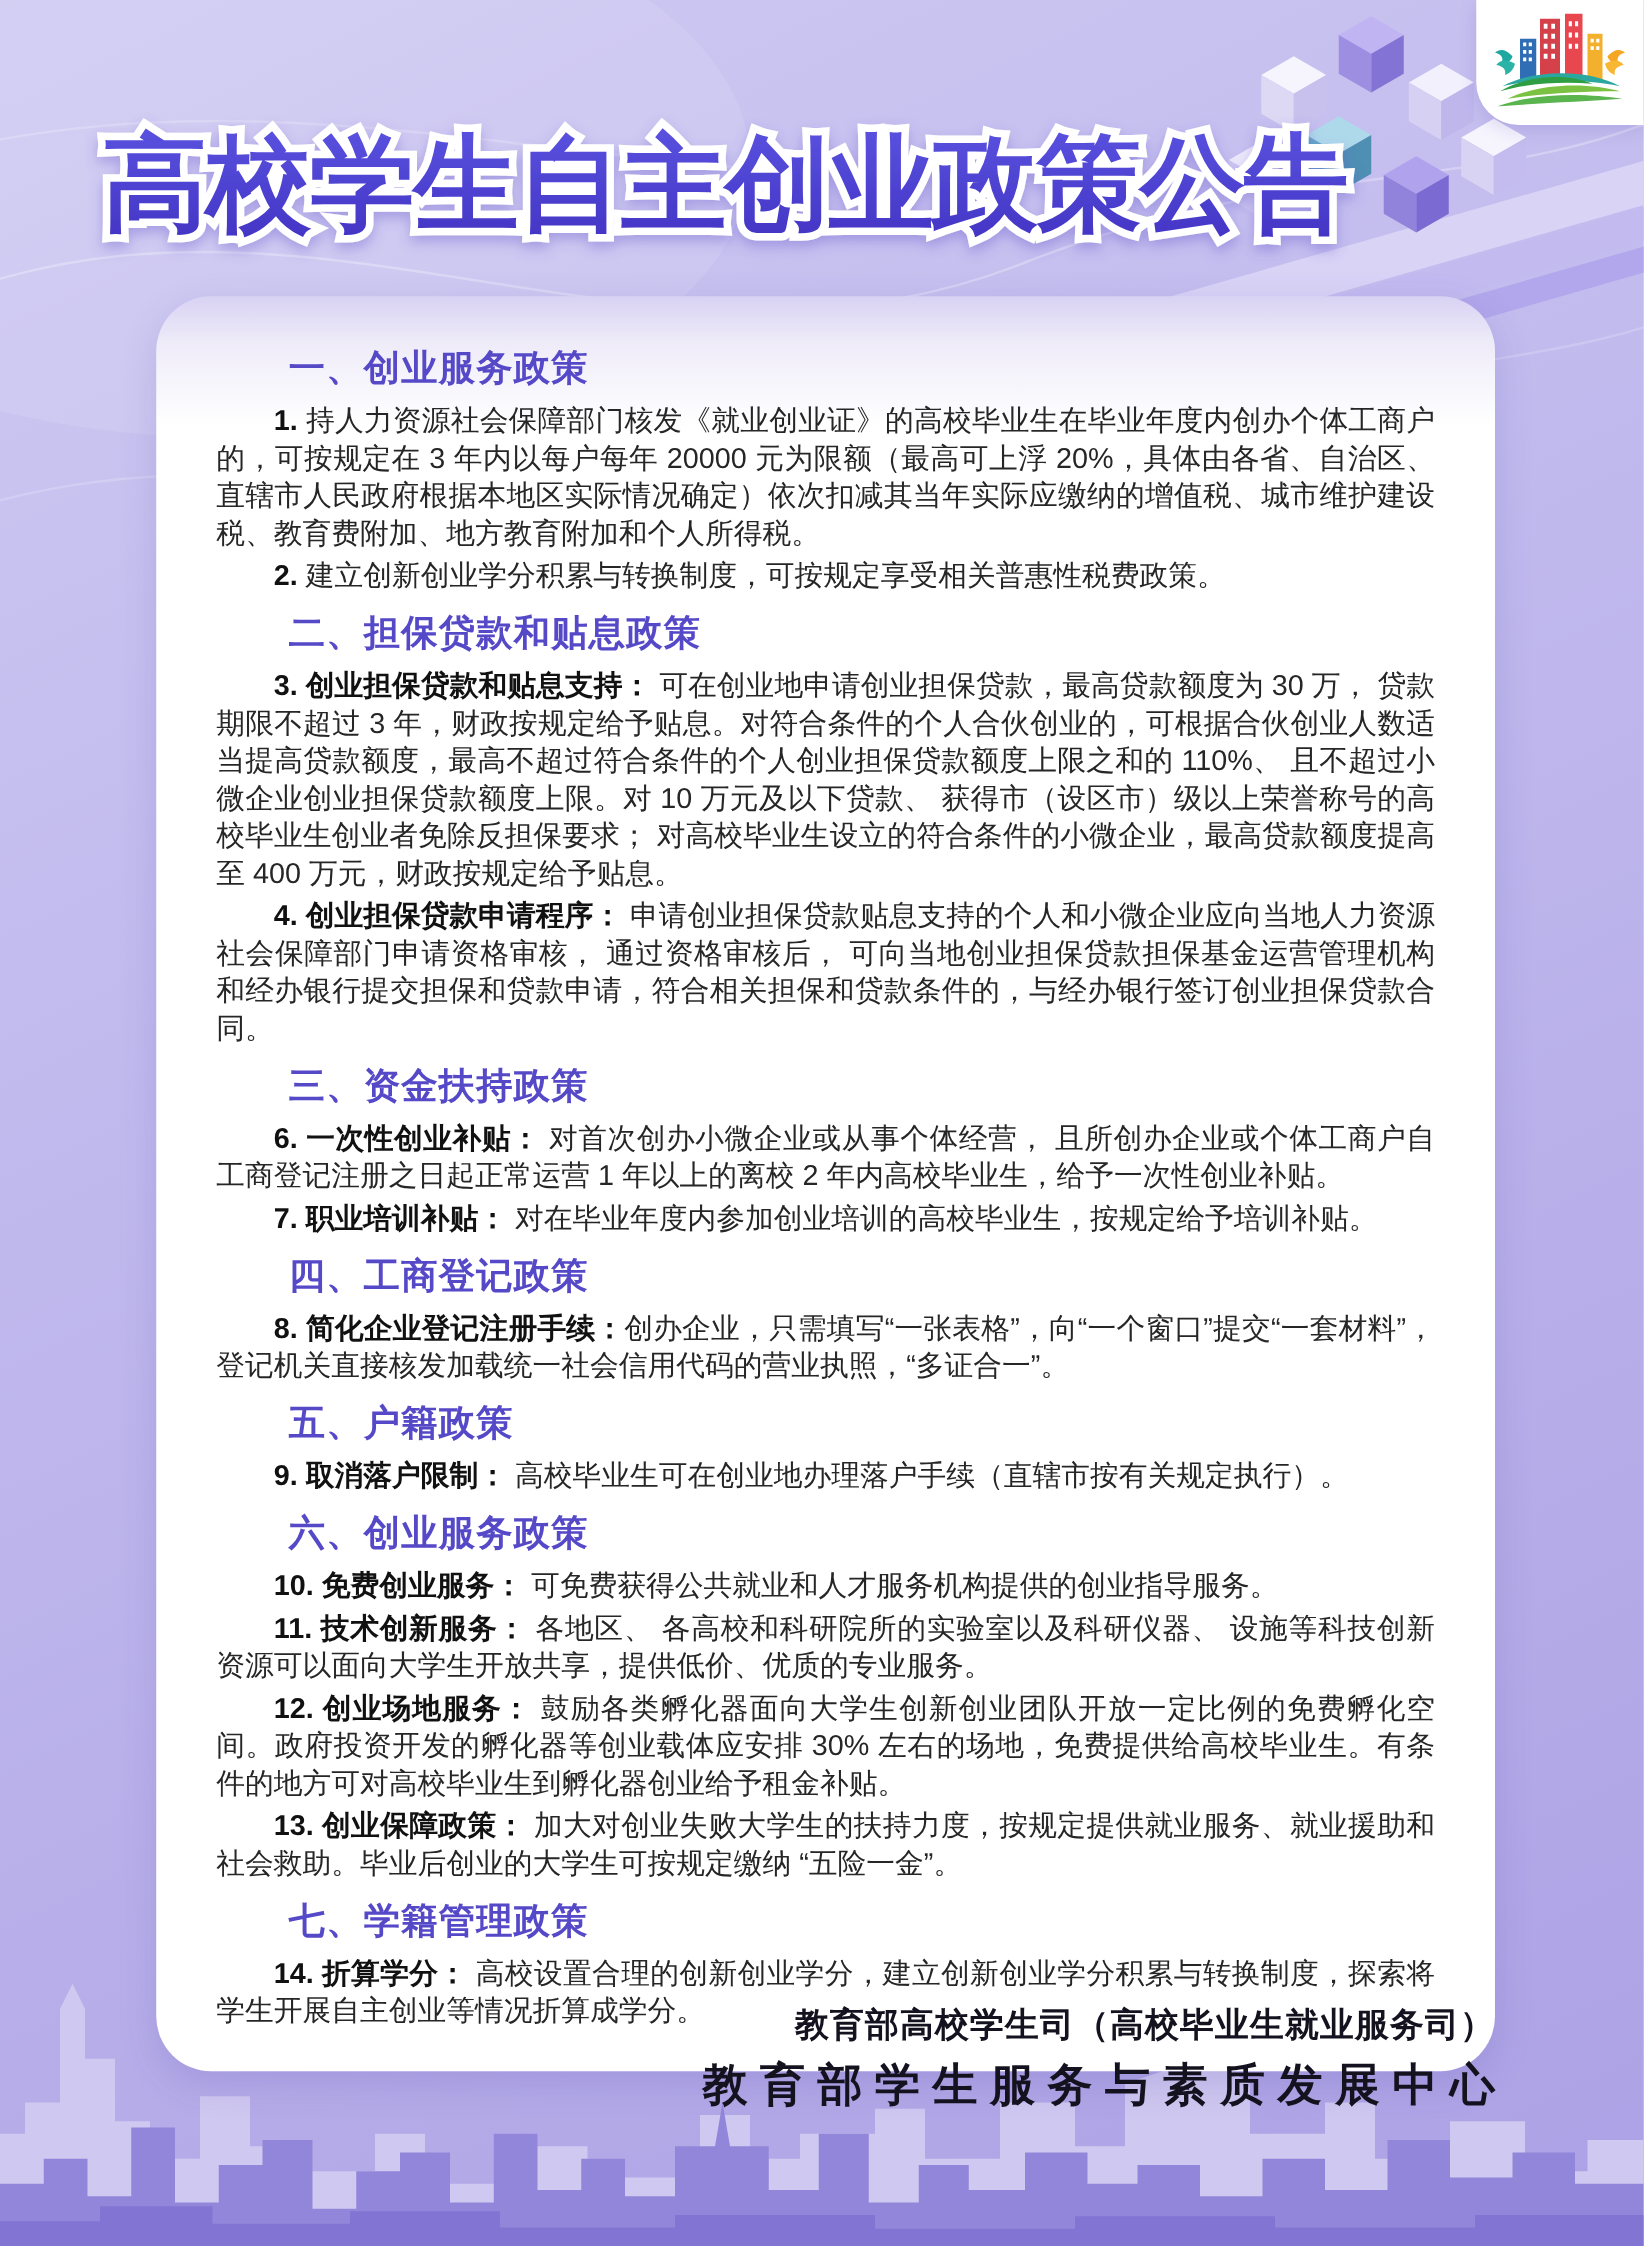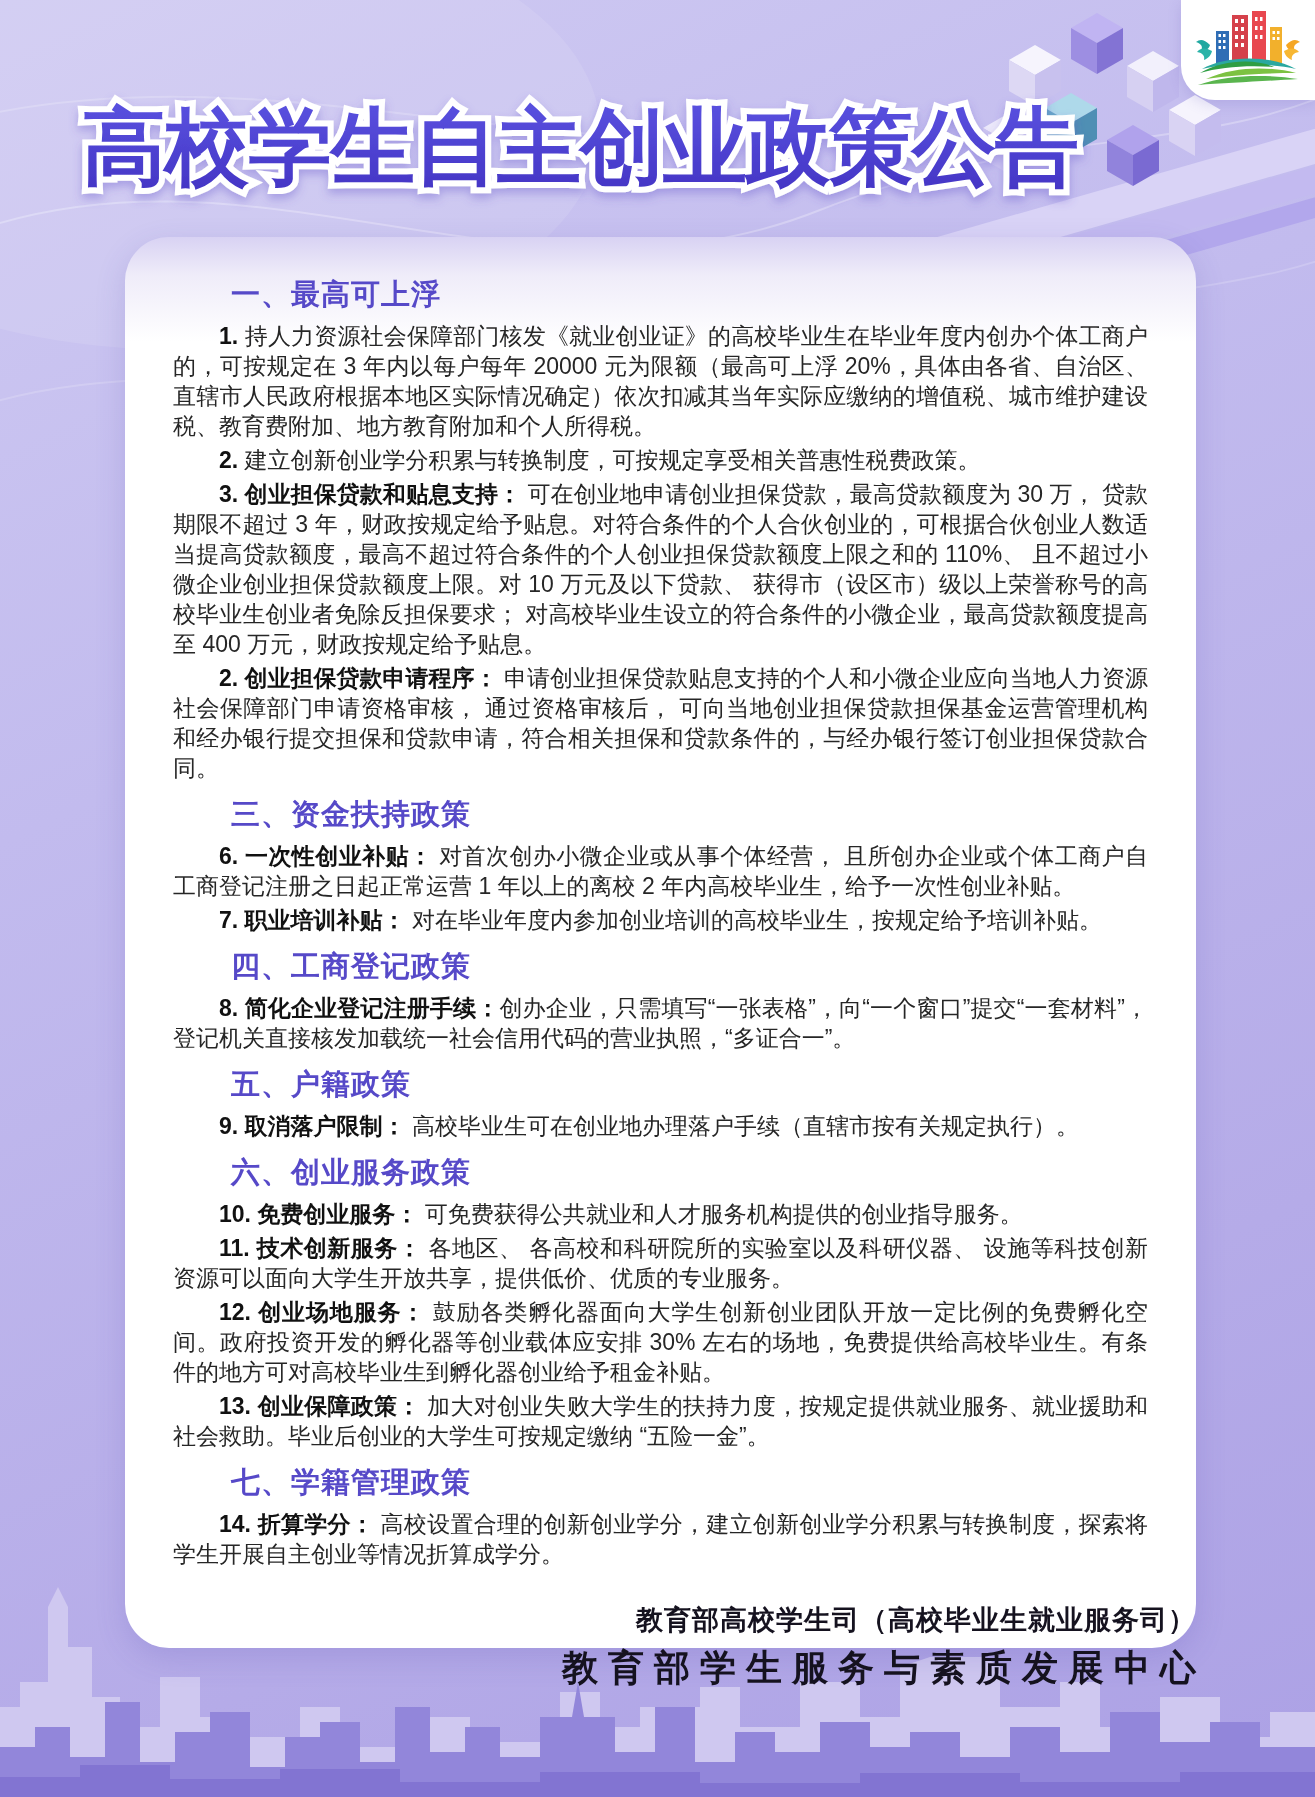--- a/index.html
+++ b/index.html
@@ -160,26 +160,27 @@
 
     <path d="M6,60 C30,46 76,46 100,60 C76,54 30,54 6,60 Z" fill="#2aa8a0"></path>
     <path d="M4,64 C28,50 60,50 78,58 C52,56 24,58 4,64 Z" fill="#2f9e43"></path>
     <path d="M10,70 C40,56 78,58 100,64 C70,64 36,66 10,70 Z" fill="#7cc242"></path>
     <path d="M2,76 C36,64 76,66 102,70 C72,72 30,74 2,76 Z" fill="#5ab54e"></path>
   </svg>
 </div>
 
 <div class="card">
 
-  <h2>一、最高可上浮</h2>
+  <h2>一、创业服务政策</h2>
   <p><b>1.</b><span> 持人力资源社会保障部门核发《就业创业证》的高校毕业生在毕业年度内创办个体工商户的，可按规定在 3 年内以每户每年 20000 元为限额（最高可上浮 20%，具体由各省、自治区、直辖市人民政府根据本地区实际情况确定）依次扣减其当年实际应缴纳的增值税、城市维护建设税、教育费附加、地方教育附加和个人所得税。</span></p>
   <p><b>2.</b><span> 建立创新创业学分积累与转换制度，可按规定享受相关普惠性税费政策。</span></p>
 
+  <h2>二、担保贷款和贴息政策</h2>
   <p><b>3. 创业担保贷款和贴息支持：</b><span> 可在创业地申请创业担保贷款，最高贷款额度为 30 万， 贷款期限不超过 3 年，财政按规定给予贴息。对符合条件的个人合伙创业的，可根据合伙创业人数适当提高贷款额度，最高不超过符合条件的个人创业担保贷款额度上限之和的 110%、 且不超过小微企业创业担保贷款额度上限。对 10 万元及以下贷款、 获得市（设区市）级以上荣誉称号的高校毕业生创业者免除反担保要求； 对高校毕业生设立的符合条件的小微企业，最高贷款额度提高至 400 万元，财政按规定给予贴息。</span></p>
-  <p><b>2. 创业担保贷款申请程序：</b><span> 申请创业担保贷款贴息支持的个人和小微企业应向当地人力资源社会保障部门申请资格审核， 通过资格审核后， 可向当地创业担保贷款担保基金运营管理机构和经办银行提交担保和贷款申请，符合相关担保和贷款条件的，与经办银行签订创业担保贷款合同。</span></p>
+  <p><b>4. 创业担保贷款申请程序：</b><span> 申请创业担保贷款贴息支持的个人和小微企业应向当地人力资源社会保障部门申请资格审核， 通过资格审核后， 可向当地创业担保贷款担保基金运营管理机构和经办银行提交担保和贷款申请，符合相关担保和贷款条件的，与经办银行签订创业担保贷款合同。</span></p>
 
   <h2>三、资金扶持政策</h2>
   <p><b>6. 一次性创业补贴：</b><span> 对首次创办小微企业或从事个体经营， 且所创办企业或个体工商户自工商登记注册之日起正常运营 1 年以上的离校 2 年内高校毕业生，给予一次性创业补贴。</span></p>
   <p><b>7. 职业培训补贴：</b><span> 对在毕业年度内参加创业培训的高校毕业生，按规定给予培训补贴。</span></p>
 
   <h2>四、工商登记政策</h2>
   <p><b>8. 简化企业登记注册手续：</b><span>创办企业，只需填写“一张表格”，向“一个窗口”提交“一套材料”，登记机关直接核发加载统一社会信用代码的营业执照，“多证合一”。</span></p>
 
   <h2>五、户籍政策</h2>
   <p><b>9. 取消落户限制：</b><span> 高校毕业生可在创业地办理落户手续（直辖市按有关规定执行）。</span></p>

